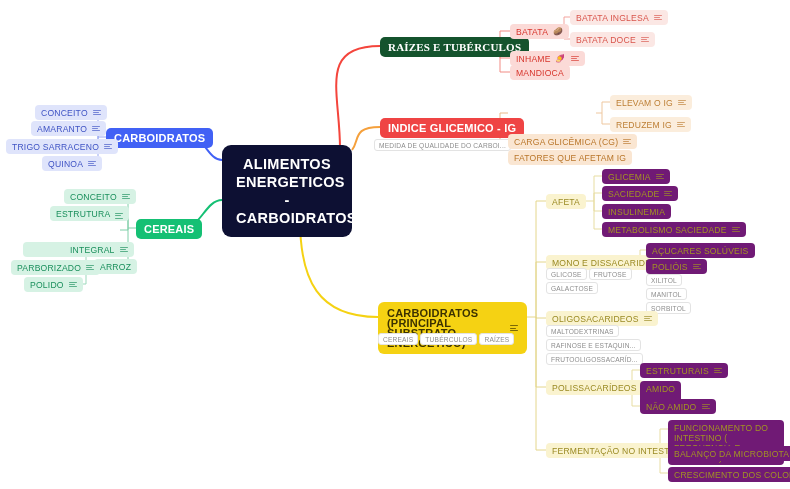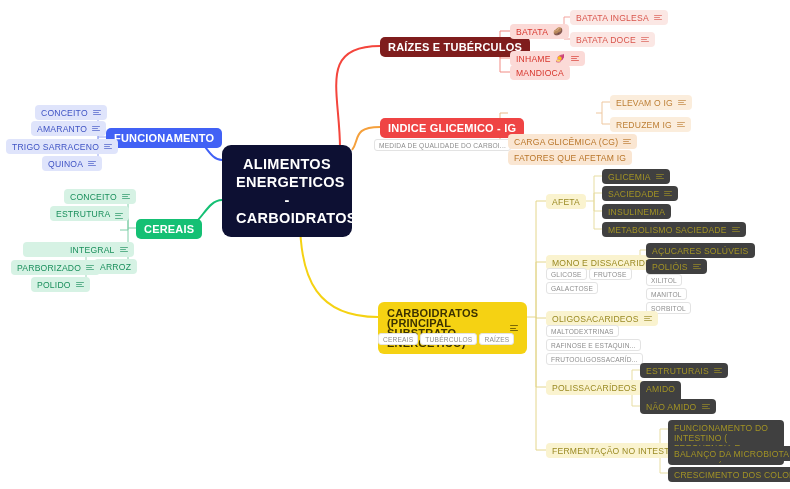--- a/index.html
+++ b/index.html
@@ -6,36 +6,36 @@
   body{width:790px;height:489px;position:relative;overflow:hidden;
        font-family:"Liberation Sans","DejaVu Sans",sans-serif;}
   #canvas{position:absolute;left:0;top:0;width:790px;height:489px;}
   svg.links{position:absolute;left:0;top:0;width:790px;height:489px;pointer-events:none;}
   .node{position:absolute;box-sizing:border-box;display:flex;align-items:center;gap:5px;}
   .central{background:#0d1033;color:#ffffff;border-radius:9px;
       padding:10px 14px;font-size:14.5px;line-height:18px;font-weight:600;
       letter-spacing:.3px;text-align:center;display:block;}
   .topic{border-radius:5px;padding:4px 8px;font-weight:700;font-size:11px;
       letter-spacing:.2px;white-space:nowrap;}
-  .topic.red{background:#7f1d1d;color:#ffffff;}
+  .topic.red{background:#14532d;color:#ffffff;font-family:Liberation Serif, serif;}
   .topic.orange{background:#ef4444;color:#ffffff;}
   .topic.blue{background:#4161f5;color:#ffffff;}
   .topic.green{background:#15c074;color:#ffffff;}
   .topic.yellow{background:#f5d213;color:#3c3200;border-radius:6px;padding:6px 9px;
       font-size:11px;line-height:13.5px;white-space:normal;display:flex;}
   .leaf{border-radius:4px;padding:2.5px 6px;font-size:8.6px;letter-spacing:.2px;
       white-space:nowrap;}
   .leaf.red{background:#fbdad7;color:#d7352c;}
   .leaf.redlight{background:#fbe7e4;color:#d9544b;}
   .leaf.orange{background:#fae6d2;color:#b9762a;}
   .leaf.orangelight{background:#fbeddc;color:#bd7f35;}
   .leaf.blue{background:#dfe4fb;color:#3f53c4;}
   .leaf.green{background:#d6f2e4;color:#1a8f5c;}
   .leaf.yellow{background:#faf3cf;color:#9a8a23;}
-  .leaf.yellow2{background:#404040;color:#a29325;}
+  .leaf.yellow2{background:#701a75;color:#a29325;}
   .tag{display:inline-block;border:1px solid #e3e3e3;border-radius:3px;
       padding:1.5px 4px;font-size:6.6px;color:#8c8c8c;background:#ffffff;
       letter-spacing:.2px;white-space:nowrap;margin:0 2px 2px 0;}
   .tagwrap{position:absolute;display:flex;flex-wrap:wrap;width:auto;}
   .noteicon{display:inline-flex;flex-direction:column;justify-content:center;
       gap:1.3px;width:8px;flex:none;opacity:.65;}
   .noteicon i{display:block;height:1px;background:currentColor;border-radius:1px;}
   .noteicon i:nth-child(1){width:8px;}
   .noteicon i:nth-child(2){width:6px;}
   .noteicon i:nth-child(3){width:8px;}
@@ -176,21 +176,21 @@
   <div class="node leaf orange" style="left:508px;top:134px;">
     <span class="lbl">CARGA GLICÊMICA (CG)</span>
     <span class="noteicon">
         <i></i>
         <i></i>
         <i></i>
       </span>
   </div>
 
   <div class="node topic blue" style="left:106px;top:128px;">
-    <span class="lbl">FUNCIONAMENTO</span>
+    <span class="lbl">CARBOIDRATOS</span>
   </div>
   <div class="node leaf blue" style="left:35px;top:105px;">
     <span class="lbl">CONCEITO</span>
     <span class="noteicon">
         <i></i>
         <i></i>
         <i></i>
       </span>
   </div>
   <div class="node leaf blue" style="left:31px;top:121px;">
@@ -249,21 +249,21 @@
       </span>
   </div>
   <div class="node leaf green" style="left:11px;top:260px;">
     <span class="lbl">PARBORIZADO</span>
     <span class="noteicon">
         <i></i>
         <i></i>
         <i></i>
       </span>
   </div>
-  <div class="node leaf green" style="left:31px;top:277px;">
+  <div class="node leaf green" style="left:24px;top:277px;">
     <span class="lbl">POLIDO</span>
     <span class="noteicon">
         <i></i>
         <i></i>
         <i></i>
       </span>
   </div>
 
   <div class="node topic yellow" style="left:378px;top:302px;width:149px;">
     <span class="lbl multi" style="flex:1">CARBOIDRATOS (PRINCIPAL SUBSTRATO ENERGETICO)</span>

